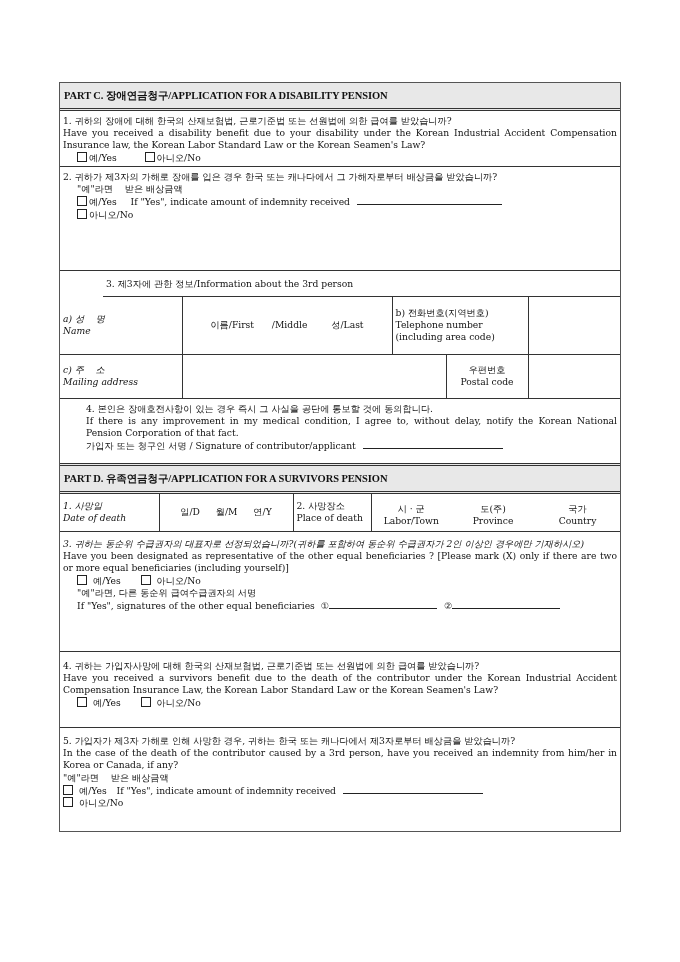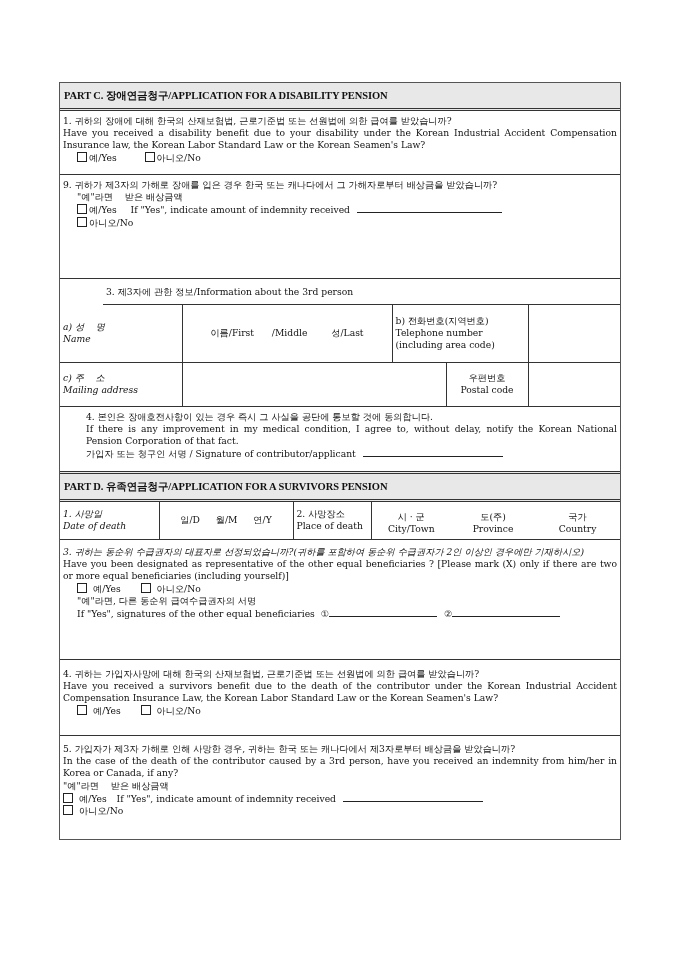--- a/index.html
+++ b/index.html
@@ -21,32 +21,32 @@
   .center { text-align: center; }
   .sp { display:inline-block; width: 22px; }
 </style>
 </head>
 <body>
 
 <div class="form">
 
   <div class="sec-header">PART C. 장애연금청구/APPLICATION FOR A DISABILITY PENSION</div>
 
-  <div class="block" style="height:64px;box-sizing:border-box;">
+  <div class="block" style="height:56px;box-sizing:border-box;">
     <p>1. 귀하의 장애에 대해 한국의 산재보험법, 근로기준법 또는 선원법에 의한 급여를 받았습니까?</p>
     <p class="just">Have you received a disability benefit due to your disability under the Korean Industrial Accident Compensation Insurance law, the Korean Labor Standard Law or the Korean Seamen's Law?</p>
     <p class="indent" style="padding-left:14px;">
       <span class="cb"></span><span>예/Yes</span>
       <span class="gap" style="width:22px"></span>
       <span class="cb"></span><span>아니오/No</span>
     </p>
   </div>
 
   <div class="block" style="height:104px;box-sizing:border-box;">
-    <p>9. 귀하가 제3자의 가해로 장애를 입은 경우 한국 또는 캐나다에서 그 가해자로부터 배상금을 받았습니까?</p>
+    <p>2. 귀하가 제3자의 가해로 장애를 입은 경우 한국 또는 캐나다에서 그 가해자로부터 배상금을 받았습니까?</p>
     <p style="padding-left:14px;white-space:pre;">"예"라면    받은 배상금액</p>
     <p style="padding-left:14px;">
       <span class="cb"></span><span>예/Yes</span>
       <span class="gap" style="width:8px"></span>
       <span>If "Yes", indicate amount of indemnity received</span>
       <span class="uline" style="width:145px;margin-left:4px;"></span>
     </p>
     <p style="padding-left:14px;">
       <span class="cb"></span><span>아니오/No</span>
     </p>
@@ -131,21 +131,21 @@
         <span>월/M</span>
         <span class="sp" style="width:10px"></span>
         <span>연/Y</span>
       </td>
       <td>
         <div>2. 사망장소</div>
         <div>Place of death</div>
       </td>
       <td class="center" style="border-right:none;padding-top:8px;">
         <div>시 · 군</div>
-        <div>City/Town</div>
+        <div>Labor/Town</div>
       </td>
       <td class="center" style="border-left:none;border-right:none;padding-top:8px;">
         <div>도(주)</div>
         <div>Province</div>
       </td>
       <td class="center" style="border-left:none;padding-top:8px;">
         <div>국가</div>
         <div>Country</div>
       </td>
     </tr>

